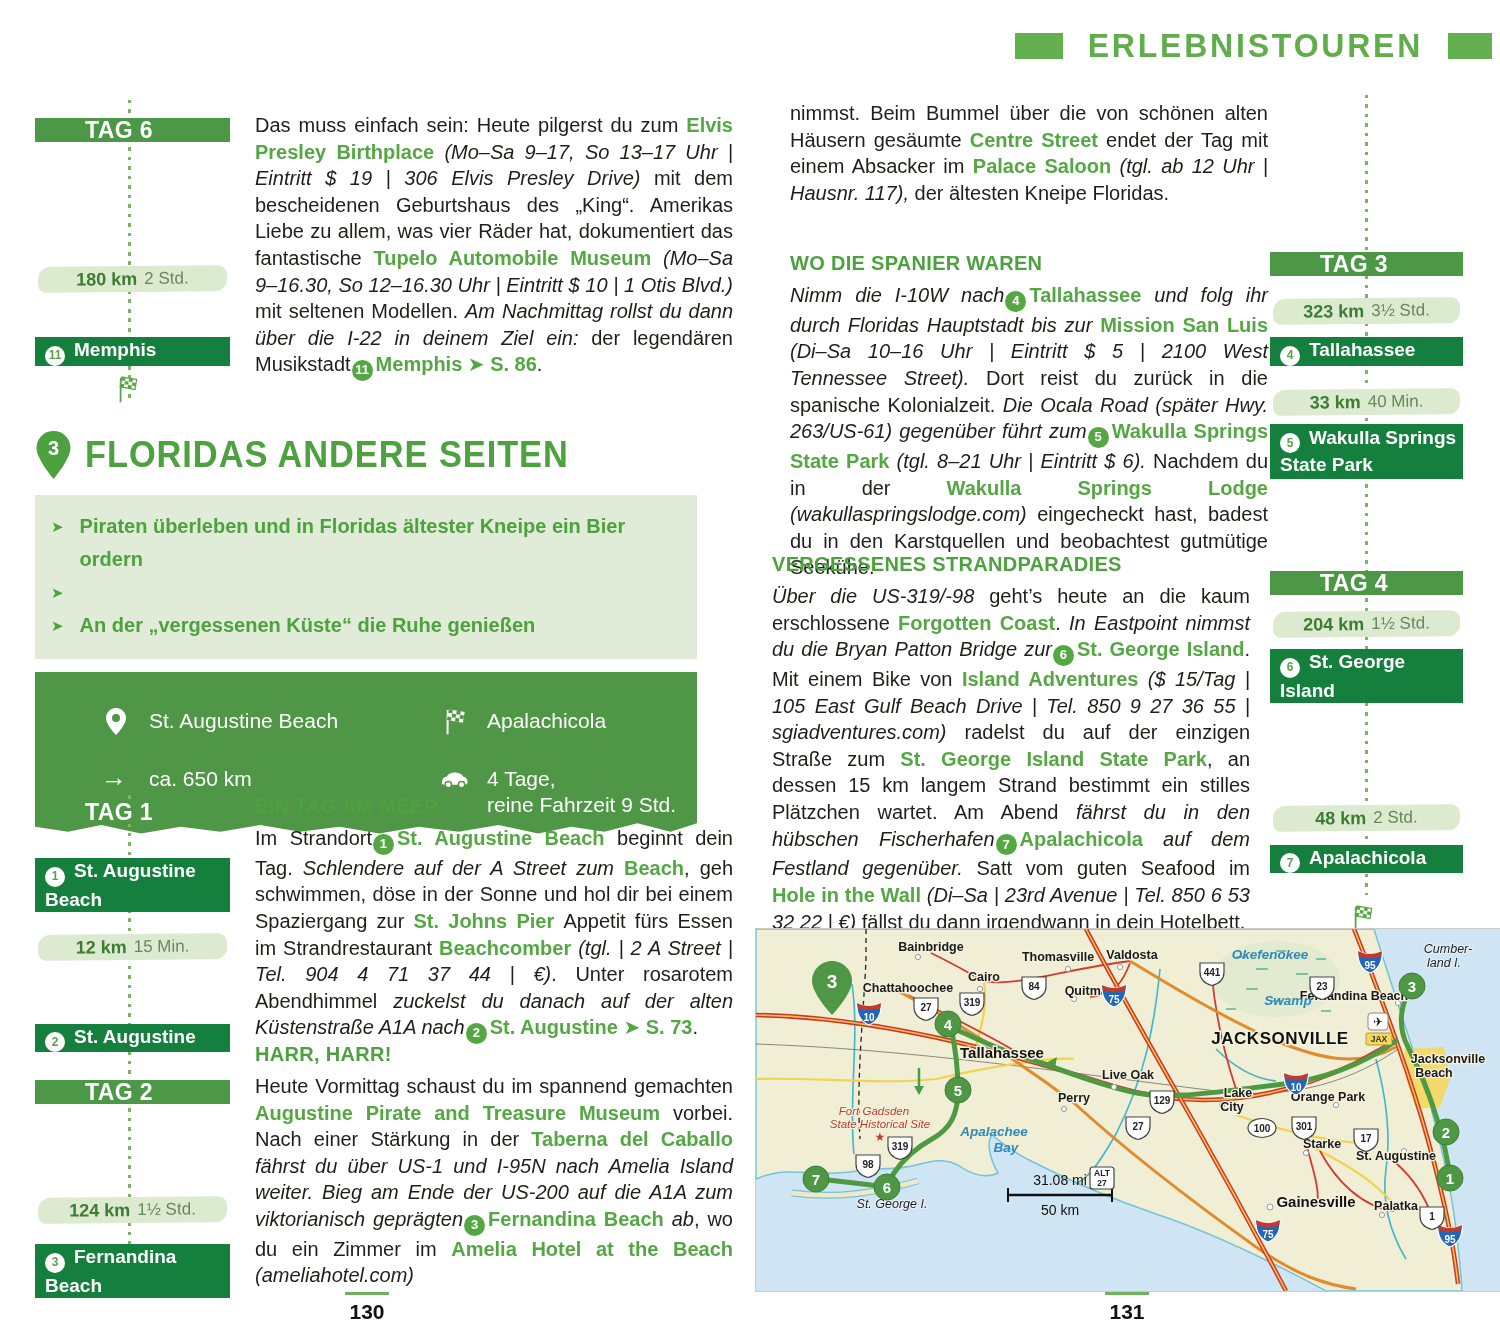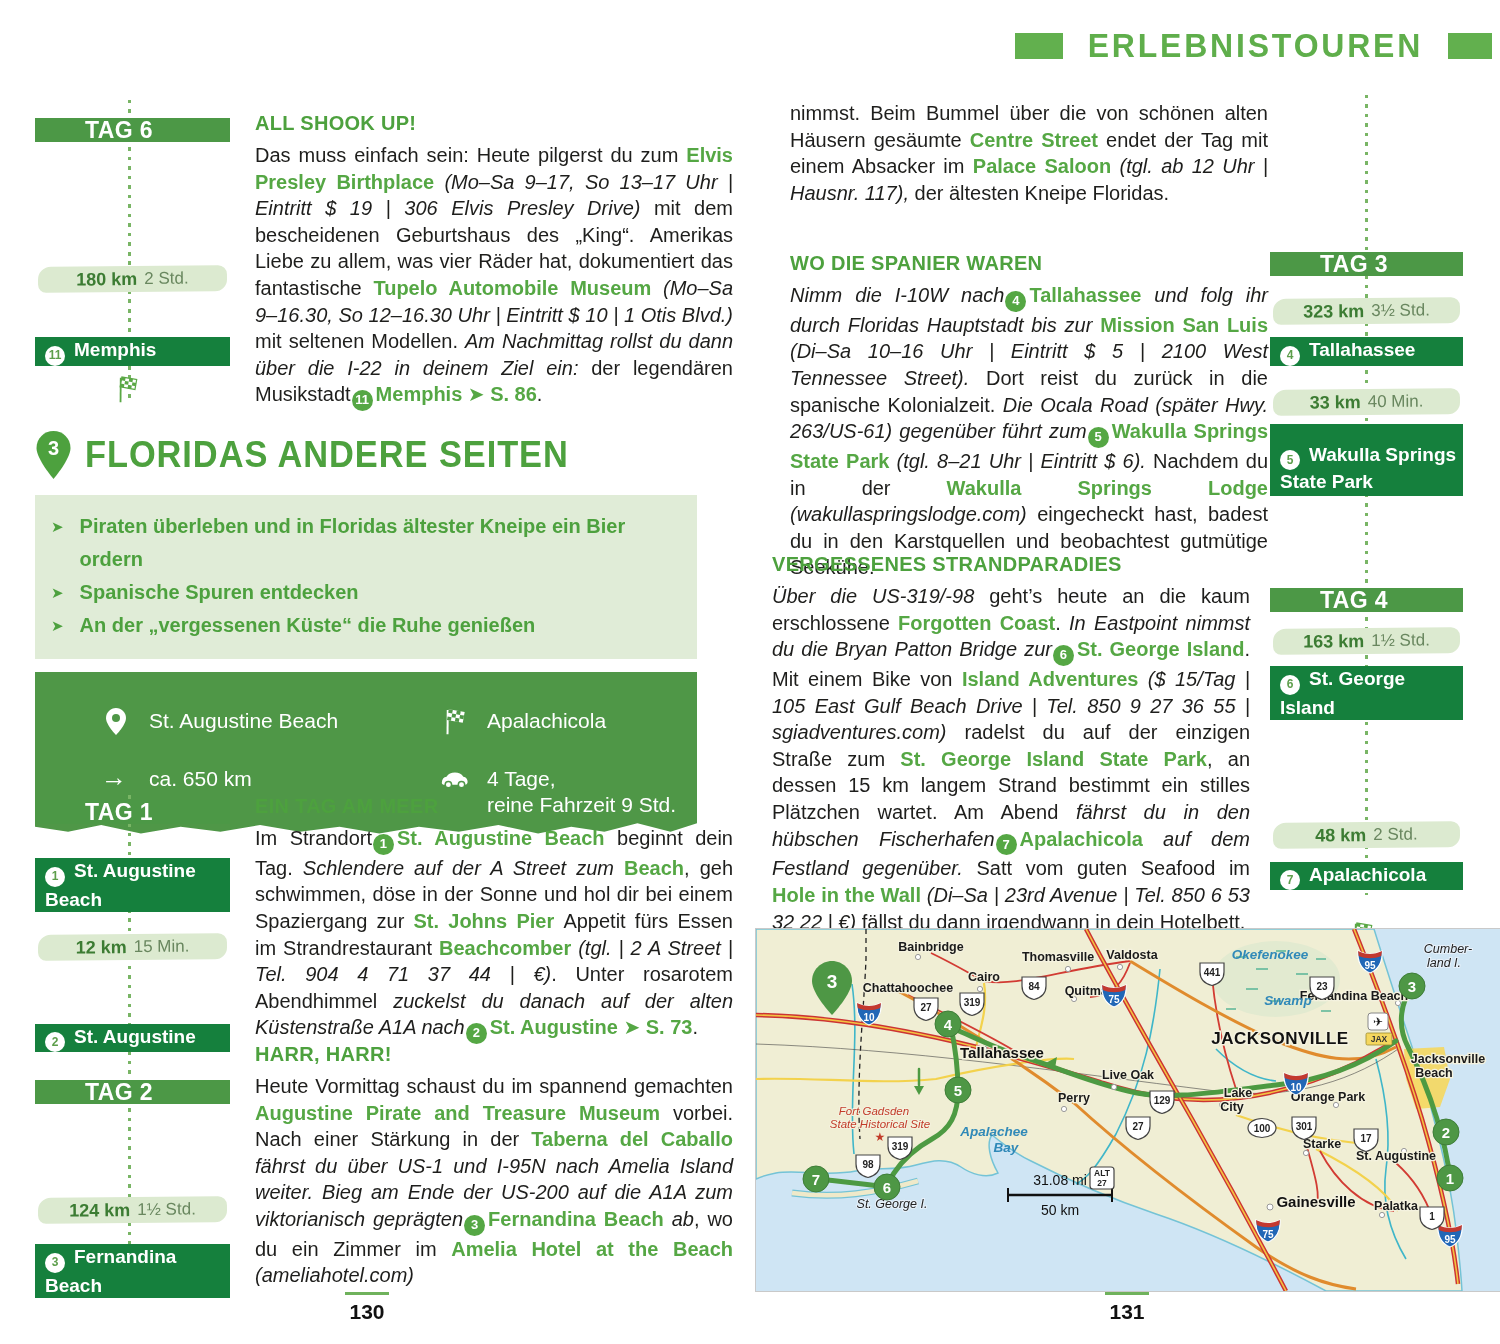--- a/index.html
+++ b/index.html
@@ -43,21 +43,21 @@
 
   
   .timeline{position:absolute;}
   .timeline::before{content:'';position:absolute;top:0;bottom:0;left:var(--dx,93px);width:3px;
       background-image:repeating-linear-gradient(to bottom,#79b565 0 3.5px,transparent 3.5px 9.5px);}
   .timeline>div{position:relative;}
   .tl-tag{height:24px;background:#4c9846;color:#fff;font-weight:700;font-size:23px;line-height:24px;
           padding-left:50px;letter-spacing:.4px;}
   .tl-station{min-height:25px;background:#15803d;color:#fff;font-weight:700;font-size:19px;line-height:25px;
           padding-left:10px;}
-  .tl-station.two{line-height:23px;padding-top:19px;padding-bottom:3px;}
+  .tl-station.two{line-height:23px;padding-top:2px;padding-bottom:3px;}
   .st-num{display:inline-flex;width:20px;height:20px;border-radius:50%;background:#fff;color:#5d9e4b;
           font-size:12px;font-weight:700;align-items:center;justify-content:center;margin-right:9px;
           vertical-align:-3px;}
   .tl-km{height:26px;margin:0 3px;background:#dcead0;border-radius:13px 9px 12px 8px;
          display:flex;align-items:center;justify-content:center;gap:7px;transform:rotate(-.5deg);}
   .tl-km .km{color:#3c7c33;font-weight:700;font-size:18px;}
   .tl-km .tm{color:#69875f;font-size:17px;}
   .tl-flag{height:32px;padding-left:78px;}
 
   
@@ -105,40 +105,38 @@
             <rect x="14.5" y="3" width="3.75" height="3.33" fill="#5aa845"></rect>
             <rect x="10.75" y="6.33" width="3.75" height="3.33" fill="#5aa845"></rect>
             <rect x="18.25" y="6.33" width="3.75" height="3.33" fill="#5aa845"></rect>
             <rect x="7" y="9.66" width="3.75" height="3.34" fill="#5aa845"></rect>
             <rect x="14.5" y="9.66" width="3.75" height="3.34" fill="#5aa845"></rect>
           </g>
         </svg></div>
     </div>
 
   <article class="textcol" style="left:255px;top:112px;">
-    <h2>ALL SHOOK UP!</h2>
     <p><span class="seg-n">Das muss einfach sein: Heute pilgerst du zum </span><span class="seg-g">Elvis Presley Birthplace </span><span class="seg-i">(Mo–Sa 9–17, So 13–17 Uhr | Eintritt $ 19 | 306 Elvis Presley Drive) </span><span class="seg-n">mit dem bescheidenen Geburtshaus des „King“. Amerikas Liebe zu allem, was vier Räder hat, dokumentiert das fantastische </span><span class="seg-g">Tupelo Automobile Museum </span><span class="seg-i">(Mo–Sa 9–16.30, So 12–16.30 Uhr | Eintritt $ 10 | 1 Otis Blvd.) </span><span class="seg-n">mit seltenen Modellen. </span><span class="seg-i">Am Nachmittag rollst du dann über die I-22 in deinem Ziel ein: </span><span class="seg-n">der legendären Musikstadt</span><span class="badge-inline">11</span><span class="seg-g">Memphis ➤ S. 86</span><span class="seg-n">.</span></p>
   </article>
 
   <section id="tour-overview">
     <div class="tour-head">
       <svg width="37" height="50" viewBox="0 0 37 50">
         <path d="M18.5,1 C9,1 1.5,8.5 1.5,18 C1.5,29 18.5,49 18.5,49 C18.5,49 35.5,29 35.5,18 C35.5,8.5 28,1 18.5,1 Z" fill="#4da13e"></path>
         <text x="18.5" y="25" text-anchor="middle" font-size="20" font-weight="bold" fill="#fff">3</text>
       </svg>
       <h2>FLORIDAS ANDERE SEITEN</h2>
     </div>
     <div class="highlights" id="highlights">
         <div class="hl-row">
           <span class="arr">➤</span>
           <span>Piraten überleben und in Floridas ältester Kneipe ein Bier ordern</span>
         </div>
         <div class="hl-row">
           <span class="arr">➤</span>
-          <span>Spanische Spuren entdecken</span>
         </div>
         <div class="hl-row">
           <span class="arr">➤</span>
           <span>An der „vergessenen Küste“ die Ruhe genießen</span>
         </div>
       </div>
     <div class="facts">
       <svg class="icn" viewBox="0 0 30 30">
         <path d="M15,2 C9.5,2 5,6.5 5,12 C5,19 15,29 15,29 C15,29 25,19 25,12 C25,6.5 20.5,2 15,2 Z" fill="#fff"></path>
         <circle cx="15" cy="12" r="4" fill="#4f9747"></circle>
@@ -238,21 +236,21 @@
       <div class="tl-km">
         <span class="km">33 km</span>
         <span class="tm">40 Min.</span>
       </div>
       <div class="tl-gap" style="height: 9px;"></div>
       <div class="tl-station two"><span class="st-num">5</span>Wakulla Springs<div>State Park</div></div>
       <div class="tl-gap" style="height: 92px;"></div>
       <div class="tl-tag">TAG 4</div>
       <div class="tl-gap" style="height: 16px;"></div>
       <div class="tl-km">
-        <span class="km">163 km</span>
+        <span class="km">204 km</span>
         <span class="tm">1½ Std.</span>
       </div>
       <div class="tl-gap" style="height: 12px;"></div>
       <div class="tl-station"><span class="st-num">6</span>St. George Island</div>
       <div class="tl-gap" style="height: 102px;"></div>
       <div class="tl-km">
         <span class="km">48 km</span>
         <span class="tm">2 Std.</span>
       </div>
       <div class="tl-gap" style="height: 14px;"></div>

